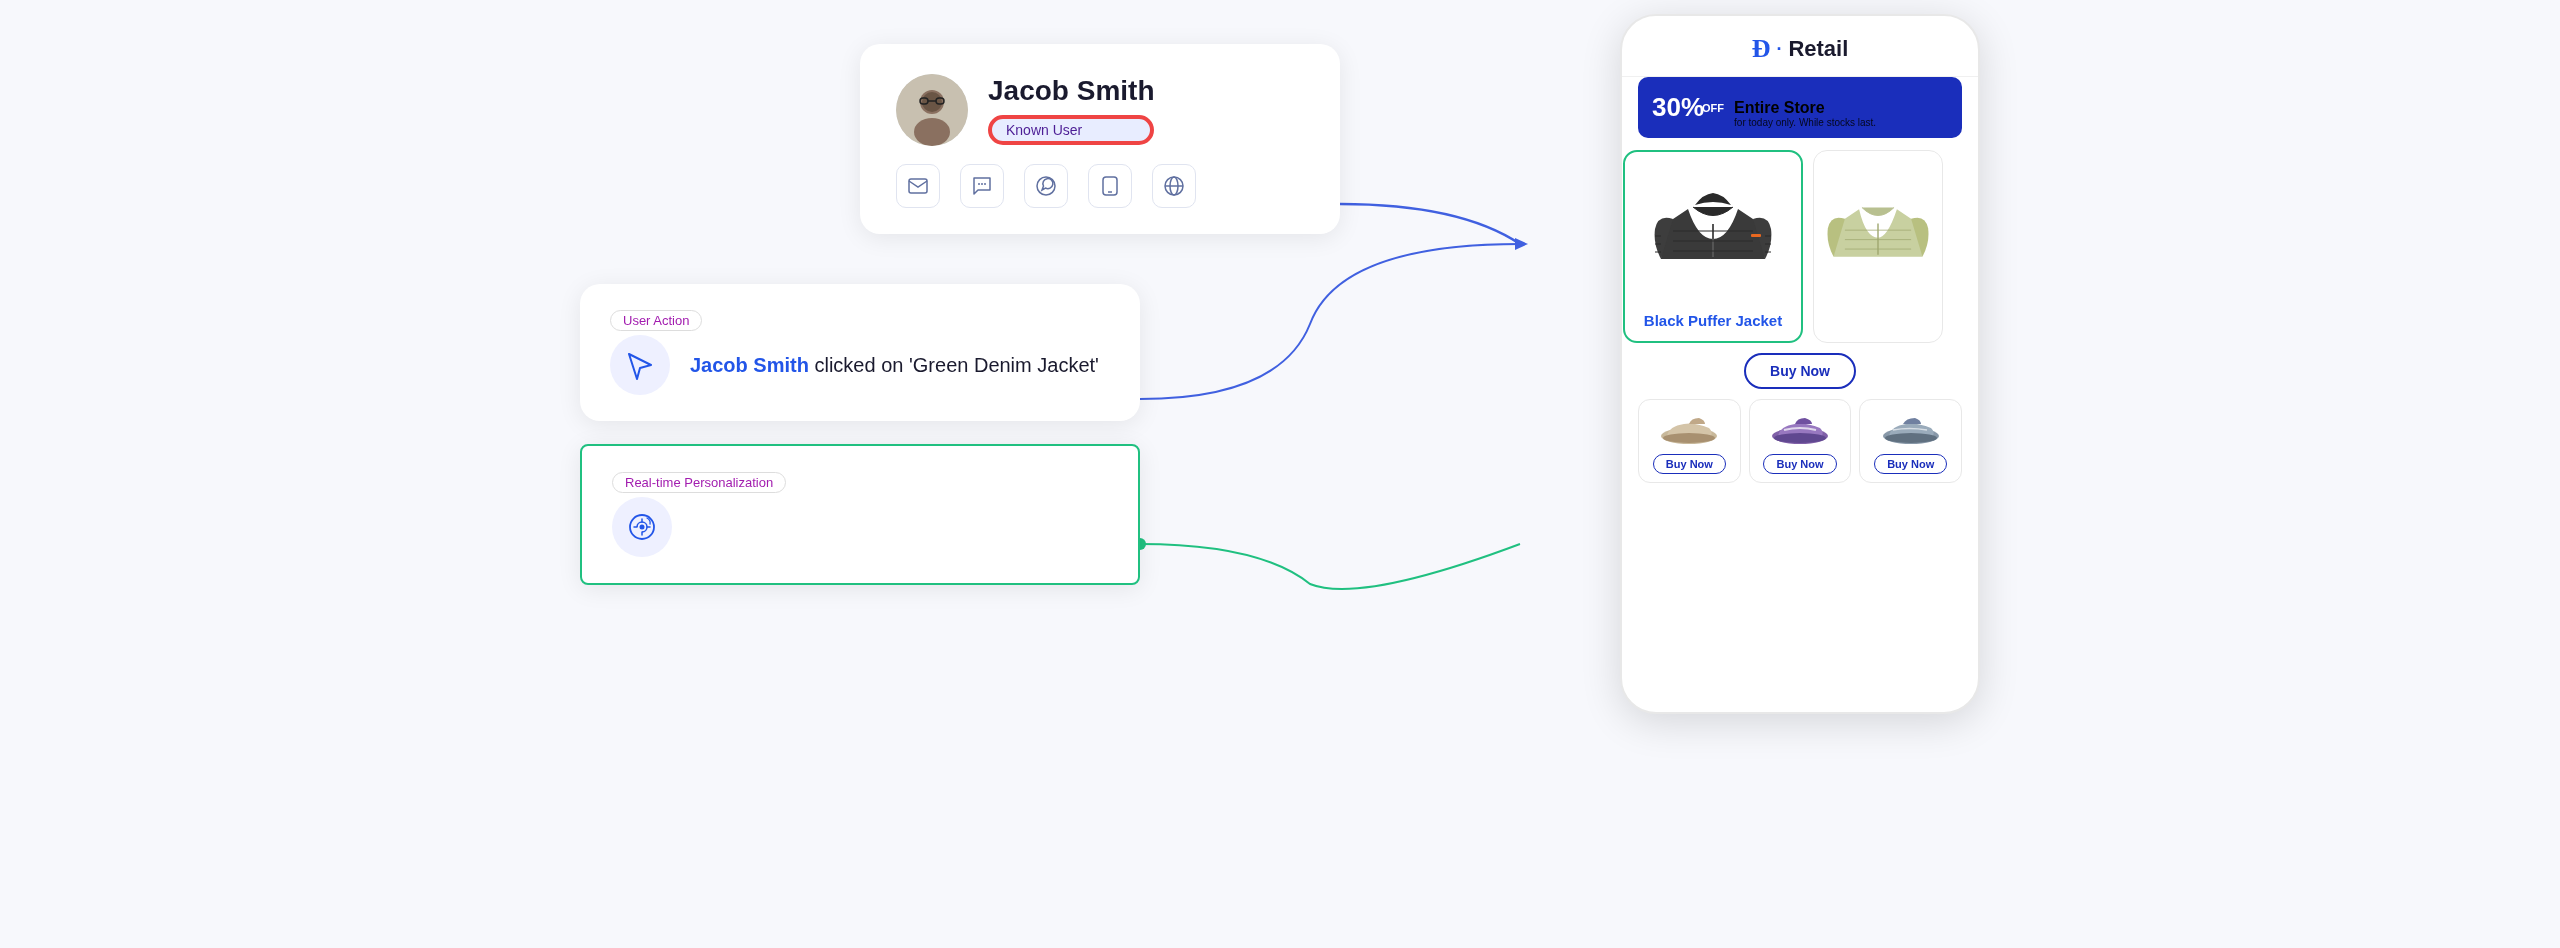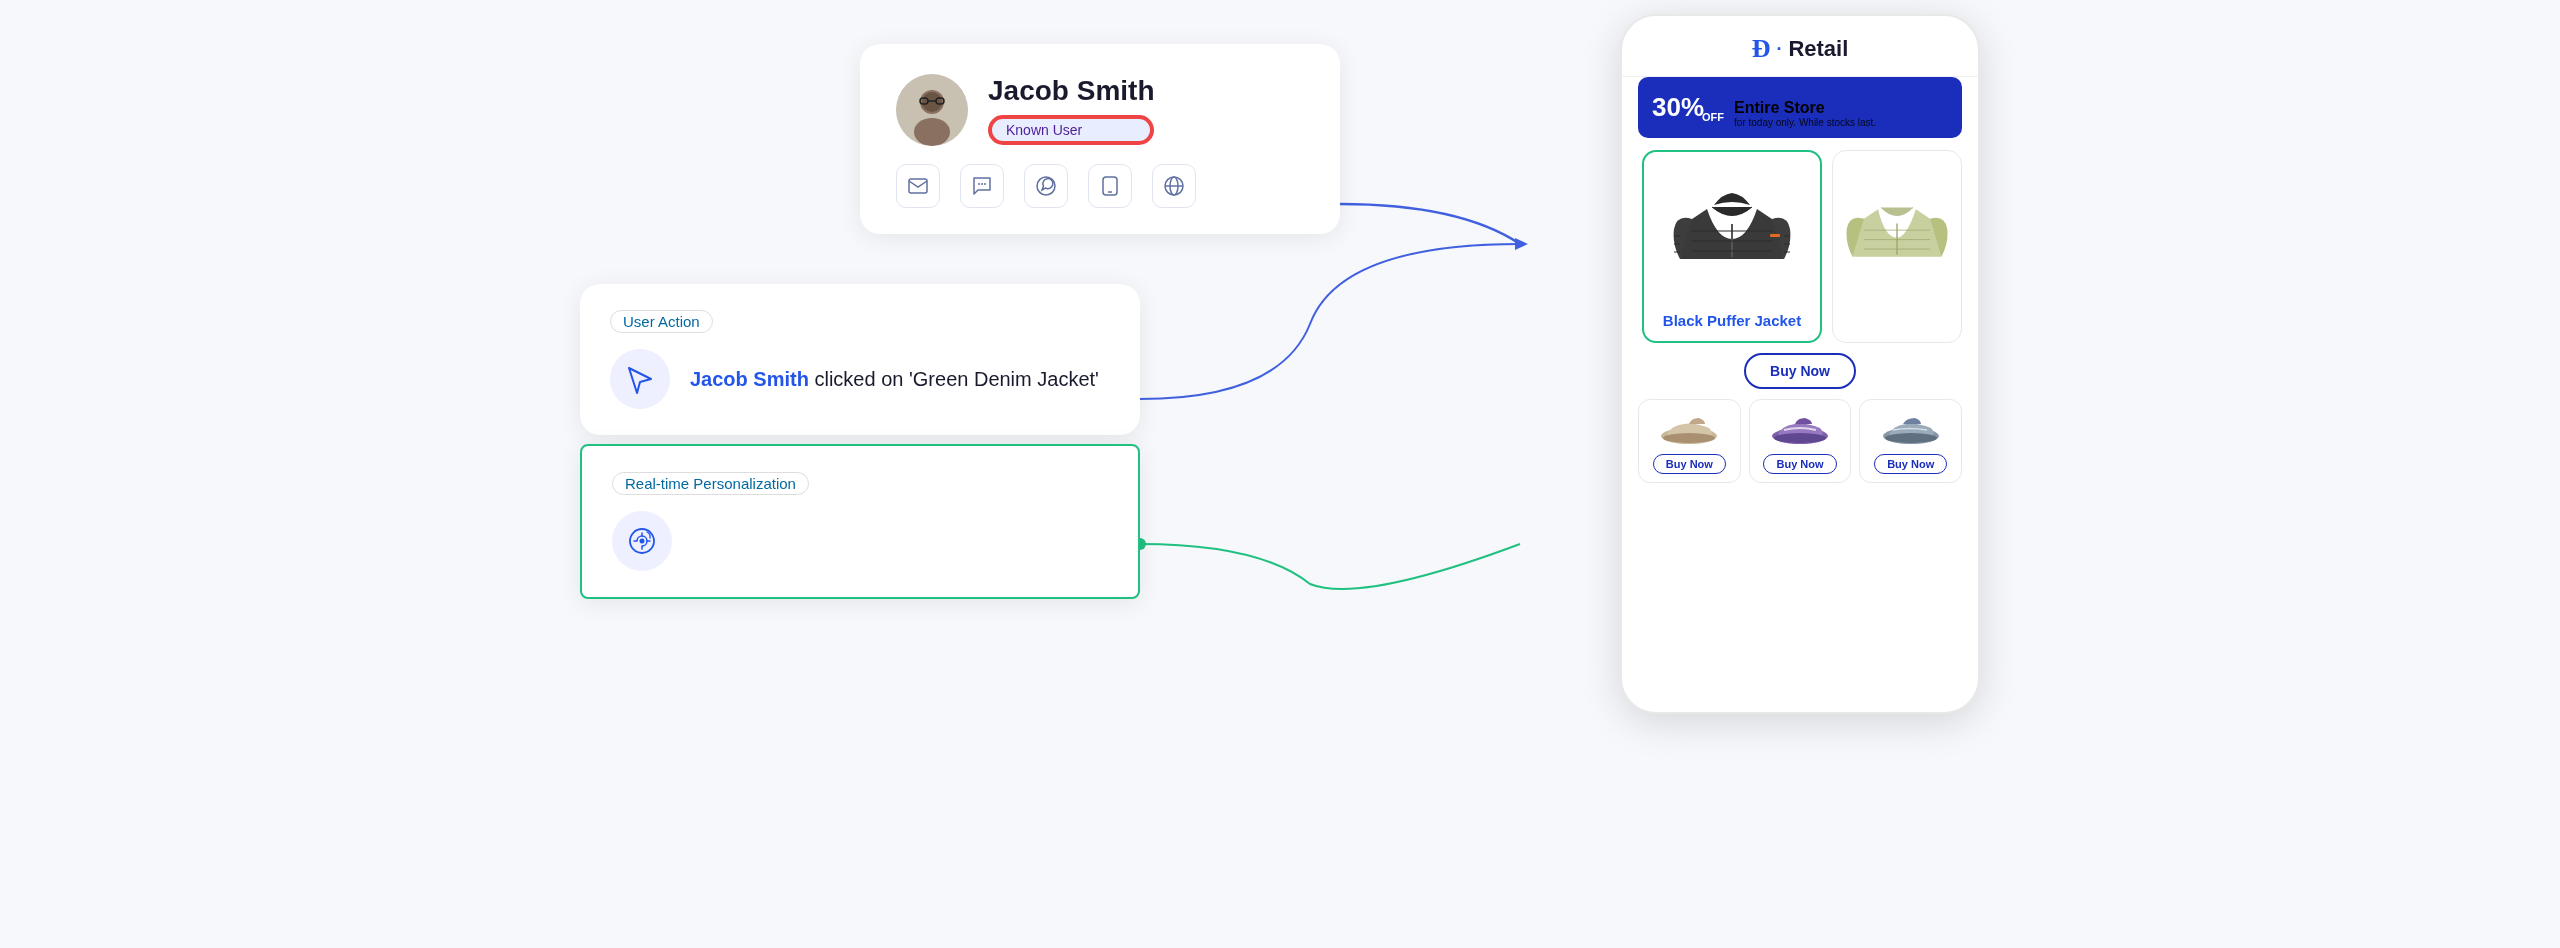--- a/index.html
+++ b/index.html
@@ -112,27 +112,27 @@
       top: 240px;
       left: 0;
       width: 560px;
       background: white;
       border-radius: 20px;
       box-shadow: 0 4px 24px rgba(0,0,0,0.08);
       padding: 26px 30px;
     }
 
     .card-label {
-      font-size: 15px;
-      color: #0369a1;
+      font-size: 13px;
+      color: #a21caf;
       border: 1px solid #ddd;
       border-radius: 20px;
       padding: 2px 12px;
       display: inline-block;
-      margin-bottom: 16px;
+      margin-bottom: 4px;
     }
 
     .action-content {
       display: flex;
       align-items: center;
       gap: 20px;
     }
 
     .action-icon-circle {
       width: 60px;
@@ -247,21 +247,21 @@
     }
 
     .sale-sub {
       font-size: 10px;
       opacity: 0.85;
     }
 
     .products-row {
       display: flex;
       gap: 10px;
-      padding: 0 20px;
+      padding: 0 1px;
       margin-bottom: 10px;
       overflow: hidden;
     }
 
     .product-card-main {
       flex: 0 0 180px;
       border: 2.5px solid #20c080;
       border-radius: 14px;
       padding: 12px;
       background: white;
@@ -479,21 +479,21 @@
 
       <div class="phone-header">
         <div class="brand-logo">
           <span class="d-icon" style="font-size:26px;font-weight:900;color:#2255e8;font-family:serif;">Ð</span>
           <span style="color:#2255e8;font-size:18px;font-weight:900;">·</span>
           <span class="brand-name">Retail</span>
         </div>
       </div>
 
       <div class="sale-banner">
-        <div style="display:flex;align-items:flex-end;gap:2px;">
+        <div style="display:flex;align-items:center;gap:2px;">
           <span class="sale-percent">30%</span>
           <span style="color:white;font-size:11px;font-weight:700;margin-left:-4px;">OFF</span>
         </div>
         <div>
           <div class="sale-main">Entire Store</div>
           <div class="sale-sub">for today only. While stocks last.</div>
         </div>
       </div>
 
       <div class="products-row">

